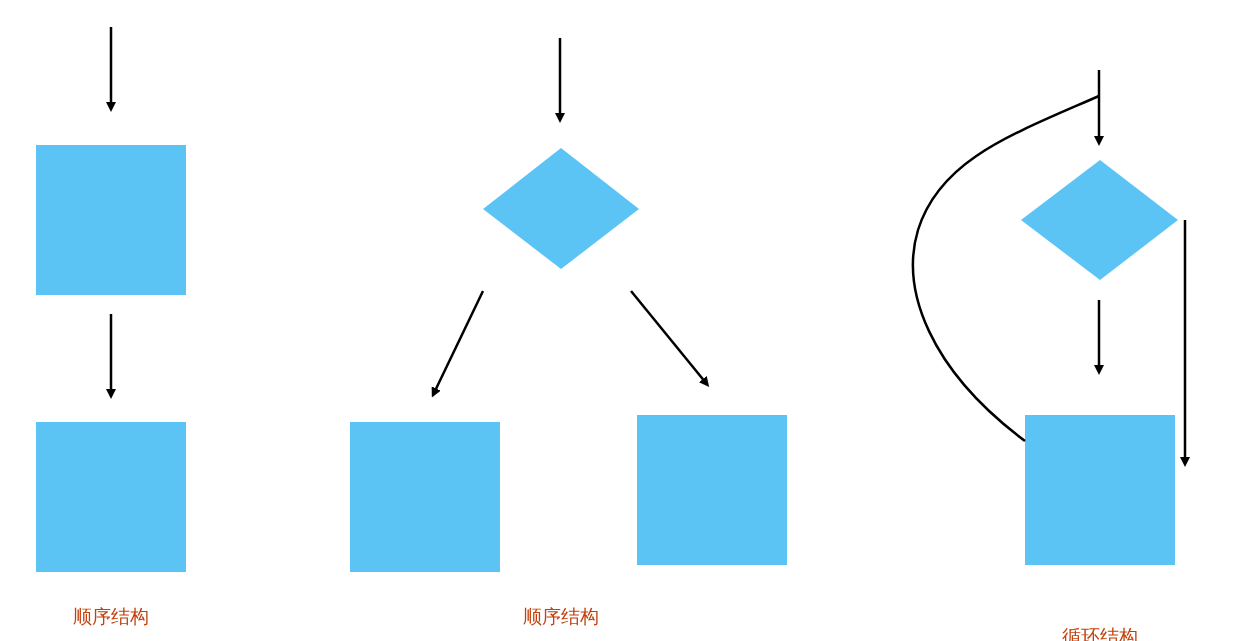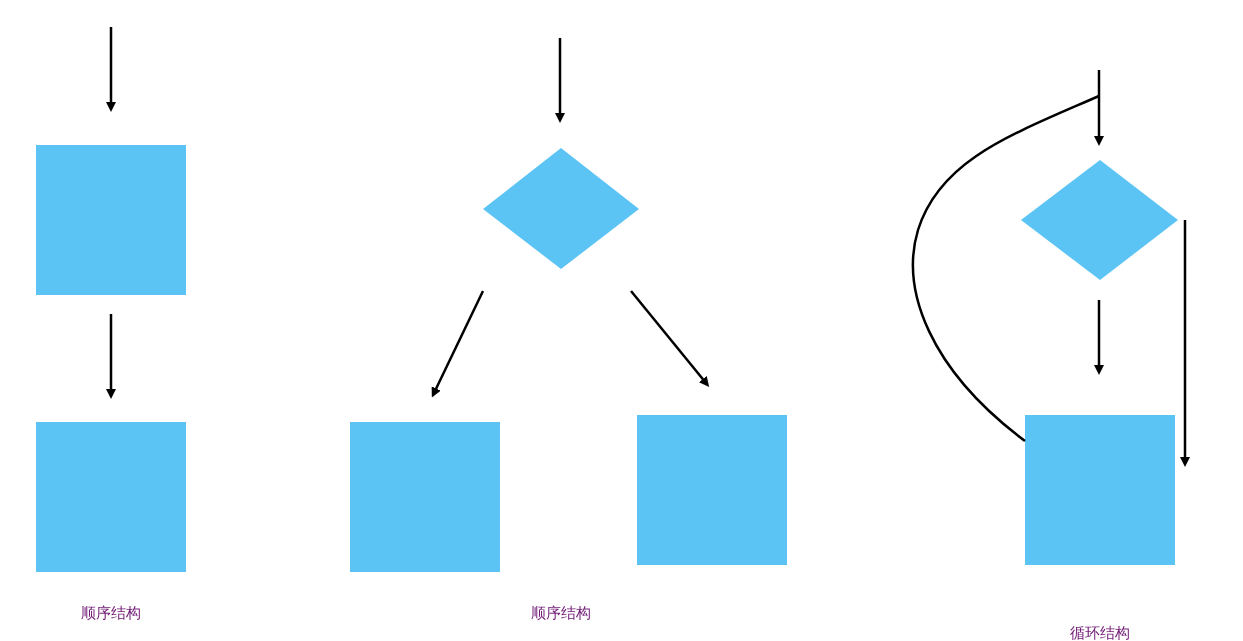--- a/index.html
+++ b/index.html
@@ -1,18 +1,18 @@
 <!DOCTYPE html>
 <html><head>
 <meta charset="utf-8">
 <style>
   html, body { margin:0; padding:0; background:#ffffff; }
   body { width:1243px; height:641px; position:relative; overflow:hidden; font-family:"DejaVu Sans", sans-serif; }
   svg { position:absolute; left:0; top:0; }
-  .label { position:absolute; font-size:15px; color:#701a75; text-align:center; width:200px; }
+  .label { position:absolute; font-size:19px; color:#c2410c; text-align:center; width:200px; }
 </style>
 </head>
 <body>
 
 <svg width="1243" height="641" viewBox="0 0 1243 641">
   <defs>
     <marker id="ah" markerWidth="10" markerHeight="10" refX="5" refY="5" orient="auto" markerUnits="userSpaceOnUse">
       <path d="M0,0 L10,5 L0,10 z" fill="#000"></path>
     </marker>
   </defs>

